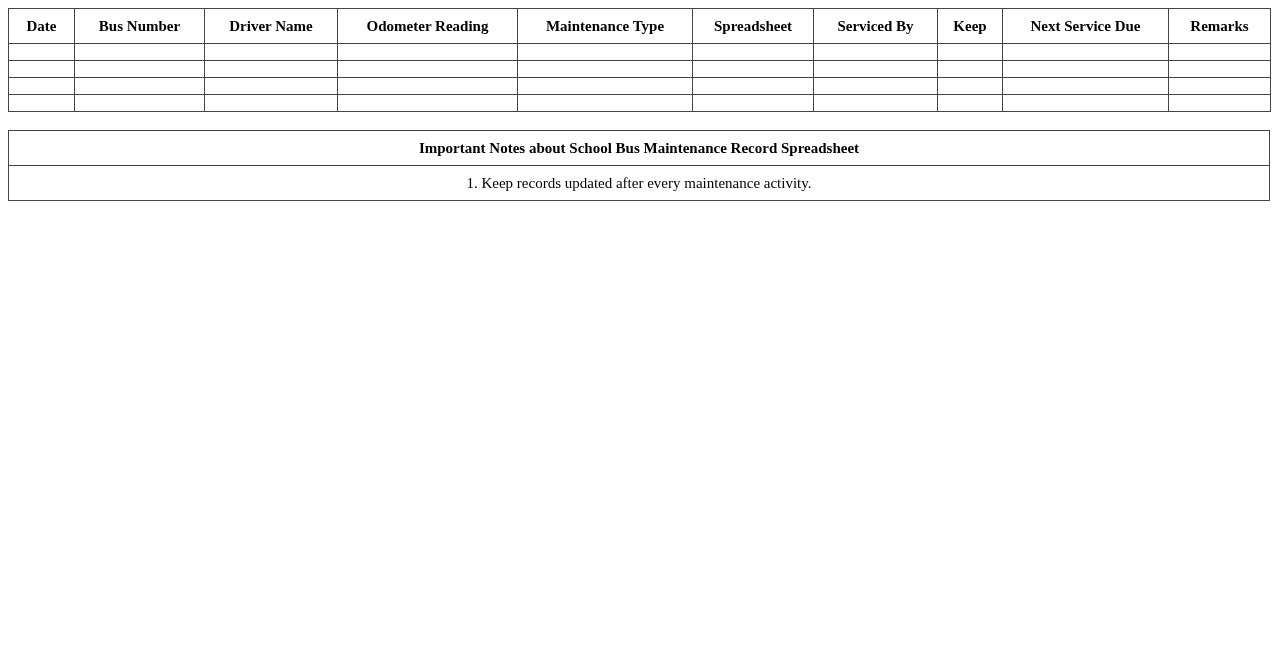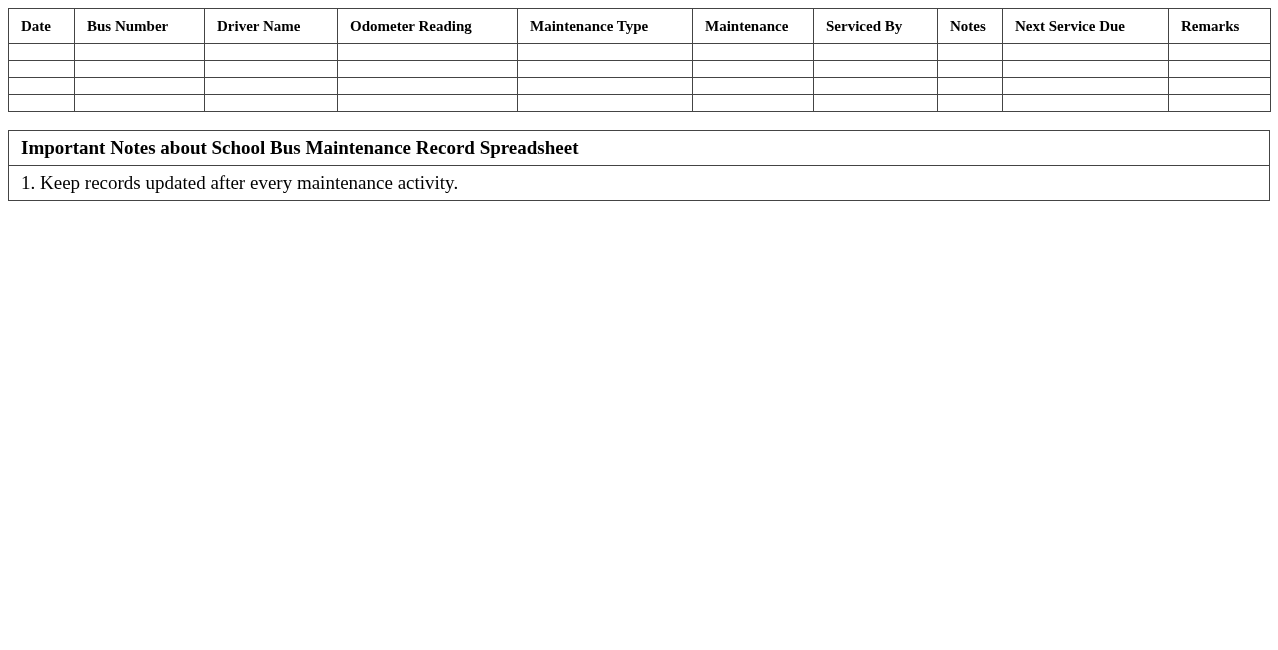--- a/index.html
+++ b/index.html
@@ -1,23 +1,23 @@
 <!DOCTYPE html>
 <html><head>
 <meta charset="utf-8">
 <style>
   html, body { margin: 0; padding: 0; background: #ffffff; }
   body { width: 1278px; height: 650px; font-family: "Liberation Serif", serif; color: #000; position: relative; }
   table { border-collapse: collapse; position: absolute; left: 8px; width: 1262px; table-layout: fixed; }
-  td, th { border: 1px solid #444; padding: 0 12px; font-size: 15px; text-align: left; }
+  td, th { border: 1px solid #444; padding: 0 12px; font-size: 15px; text-align: center; }
   #records { top: 8px; }
   #records th { height: 34px; font-weight: bold; }
   #records td { height: 16px; padding: 0; }
   #notes { top: 130px; }
-  #notes th, #notes td { height: 34px; font-size: 19px; margin-left: 48px; }
+  #notes th, #notes td { height: 34px; font-size: 15px; margin-left: 48px; }
   #notes th { font-weight: bold; }
 </style>
 </head>
 <body>
 
 <table id="records">
   <colgroup>
     <col style="width:66px">
       <col style="width:130px">
       <col style="width:133px">
@@ -29,23 +29,23 @@
       <col style="width:166px">
       <col style="width:102px">
   </colgroup>
   <thead>
     <tr>
       <th>Date</th>
       <th>Bus Number</th>
       <th>Driver Name</th>
       <th>Odometer Reading</th>
       <th>Maintenance Type</th>
-      <th>Maintenance</th>
+      <th>Spreadsheet</th>
       <th>Serviced By</th>
-      <th>Notes</th>
+      <th>Keep</th>
       <th>Next Service Due</th>
       <th>Remarks</th>
     </tr>
   </thead>
   <tbody>
     <tr>
       <td></td>
       <td></td>
       <td></td>
       <td></td>

